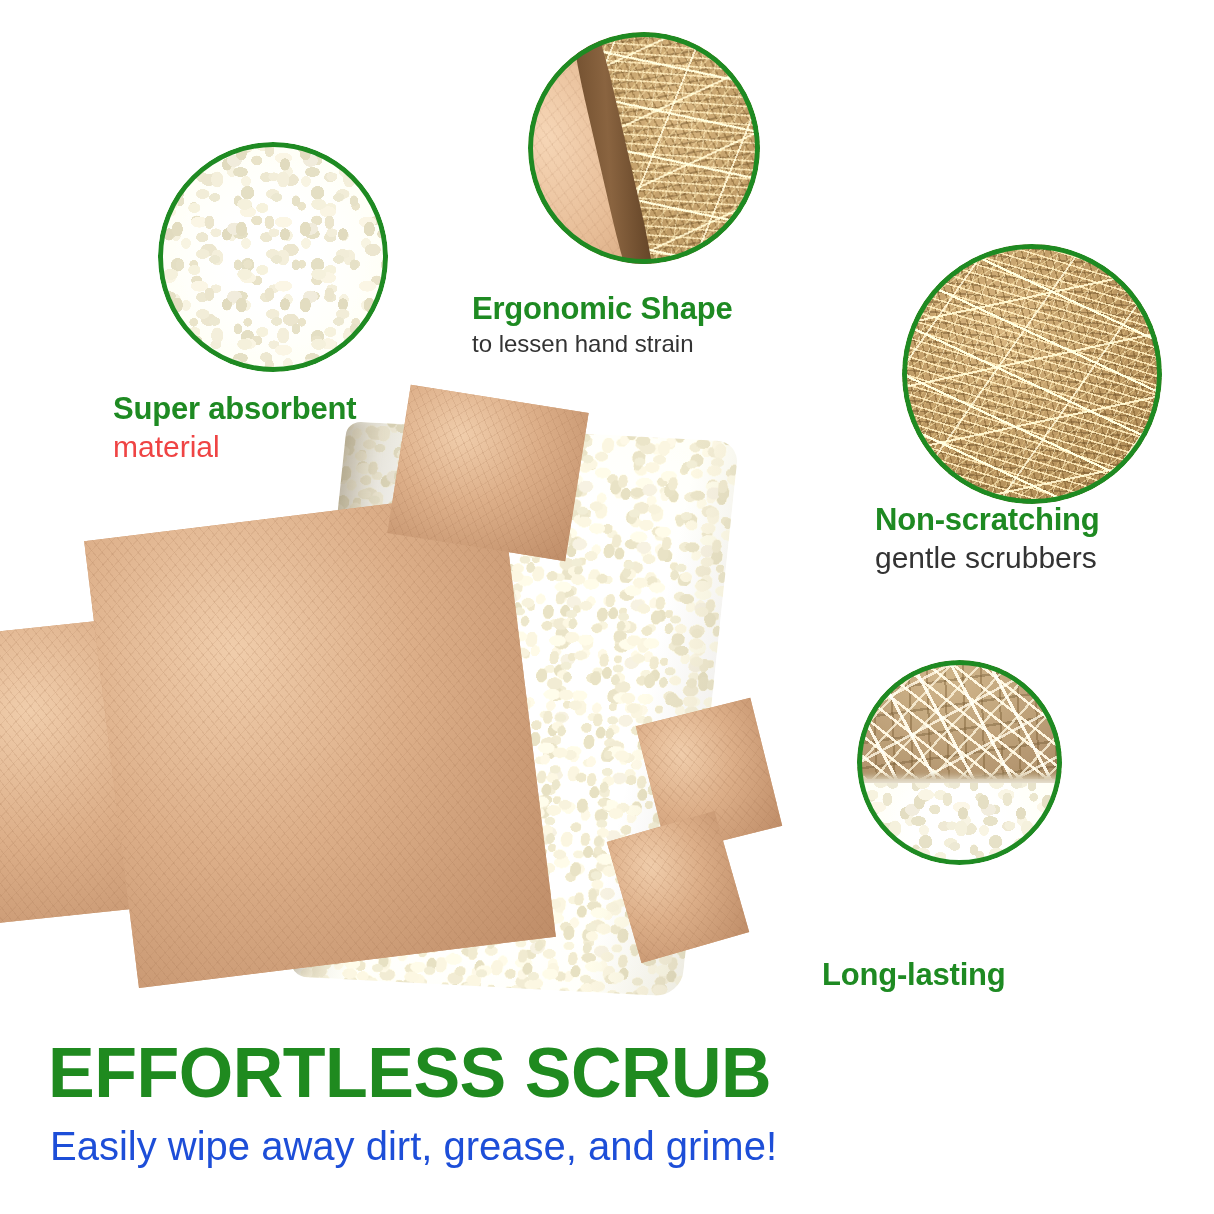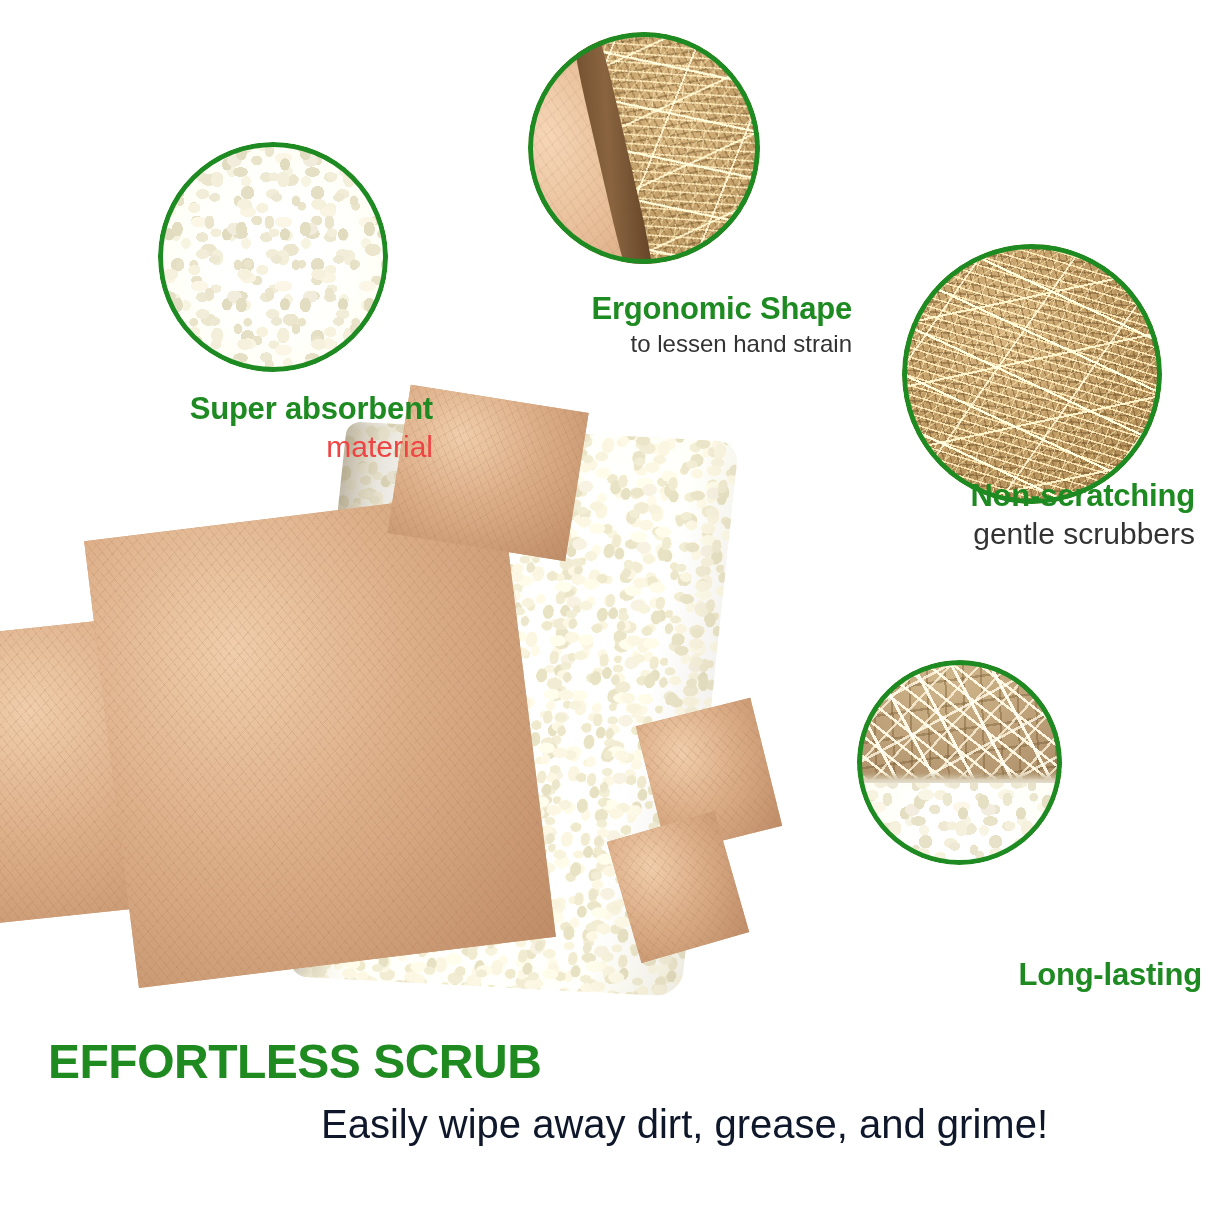--- a/index.html
+++ b/index.html
@@ -38,21 +38,21 @@
   .photo {
     position: absolute;
     inset: 0;
     border-radius: 50%;
     overflow: hidden;
   }
 
   
   .label {
     position: absolute;
-    text-align: right;
+    text-align: left;
     line-height: 1.08;
   }
   .label .title {
     display: block;
     font-weight: 700;
     letter-spacing: -0.2px;
     white-space: nowrap;
   }
   .label .sub {
     display: block;
@@ -61,21 +61,21 @@
   }
 
   
   #headline-block {
     position: absolute;
     left: 48px;
     top: 1038px;
     width: 1000px;
   }
   #headline {
-    font-size: 48px;
+    font-size: 70px;
     font-weight: 700;
     letter-spacing: -0.5px;
     line-height: 1;
     margin: 0;
     white-space: nowrap;
   }
   #subheadline {
     font-size: 40px;
     font-weight: 300;
     line-height: 1.2;
@@ -382,21 +382,21 @@
     </div>
   </div>
 
   <div class="callout">
     <div class="circle" id="circle-3" style="left:902px; top:244px; width:260px; height:260px;">
       <div class="photo">
         <div class="tex-coir"></div>
       </div>
       <div class="ring" style="border:5px solid #1E8A22;"></div>
     </div>
-    <div class="label" style="left:875px; top:479px; width:320px;">
+    <div class="label" style="left:875px; top:503px; width:320px;">
       <span class="title" style="font-size:31px; color:#1E8A22;">Non-scratching</span>
       <span class="sub" style="font-size:30px; color:#333333; margin-top:6px;">gentle scrubbers</span>
     </div>
   </div>
 
   <div class="callout">
     <div class="circle" id="circle-4" style="left:857px; top:660px; width:205px; height:205px;">
       <div class="photo" style="background:#efece2;">
         <div class="c4-top">
           <div class="tex-loofah"></div>
@@ -408,16 +408,16 @@
       </div>
       <div class="ring" style="border:5px solid #1E8A22;"></div>
     </div>
     <div class="label" style="left:822px; top:920px; width:380px;margin-top:38px;">
       <span class="title" style="font-size:31px; color:#1E8A22;">Long-lasting</span>
     </div>
   </div>
 
   <div id="headline-block">
     <h1 id="headline" style="color:#1F8A1F;">EFFORTLESS SCRUB</h1>
-    <p id="subheadline" style="color:#0f172a;text-align:right;">Easily wipe away dirt, grease, and grime!</p>
+    <p id="subheadline" style="color:#1d4ed8;">Easily wipe away dirt, grease, and grime!</p>
   </div>
 
 </div>
 
 </body></html>

